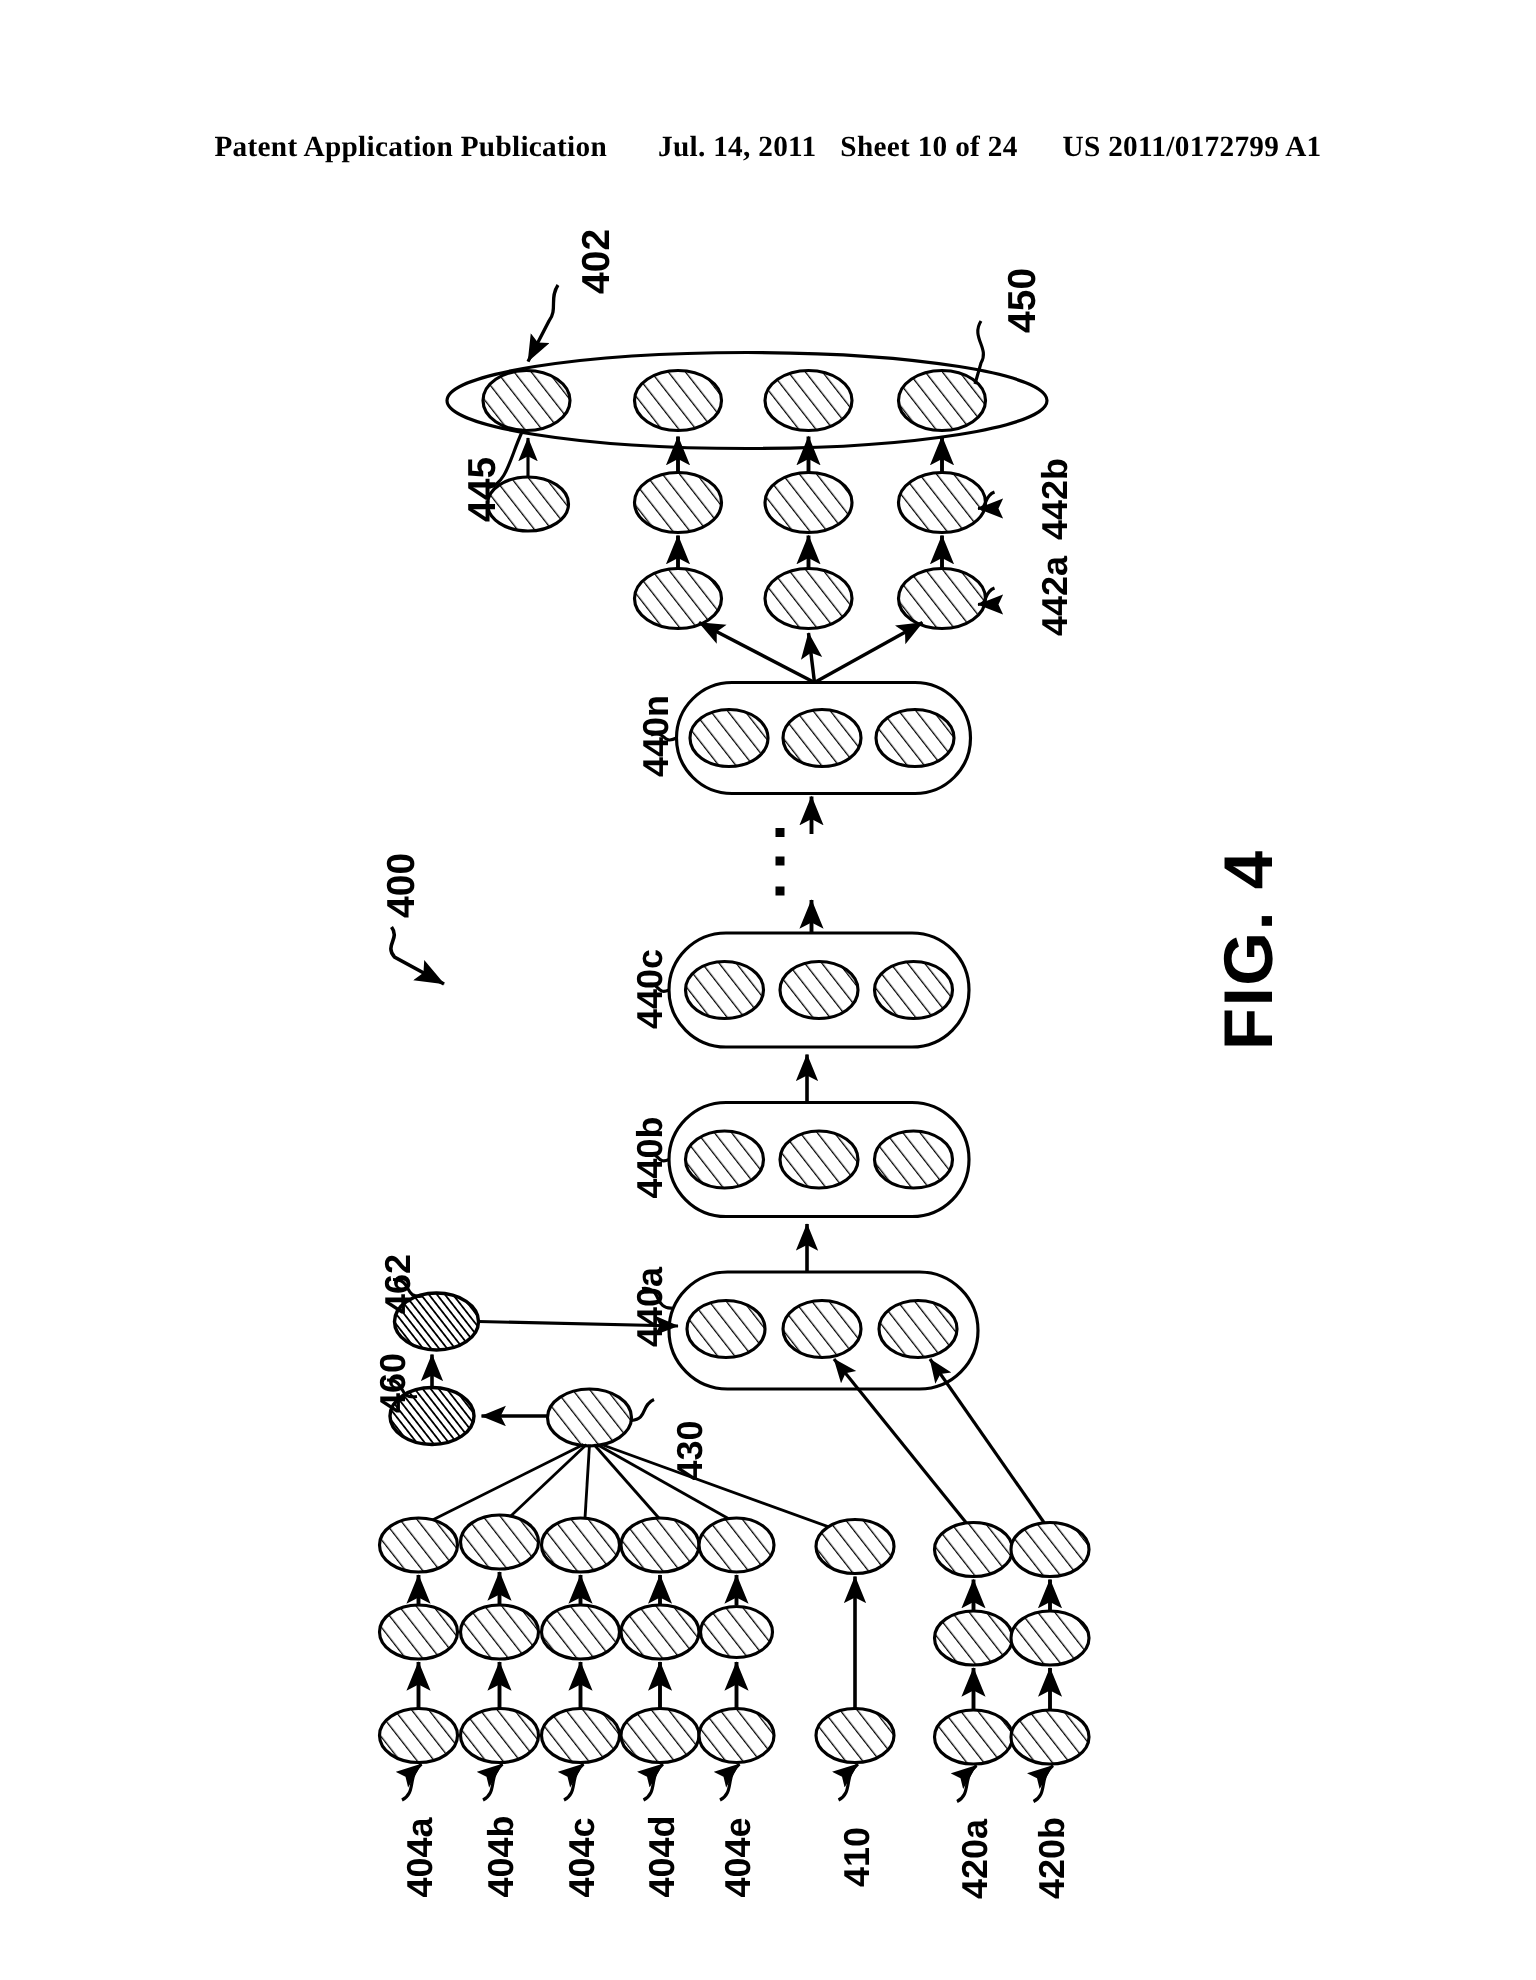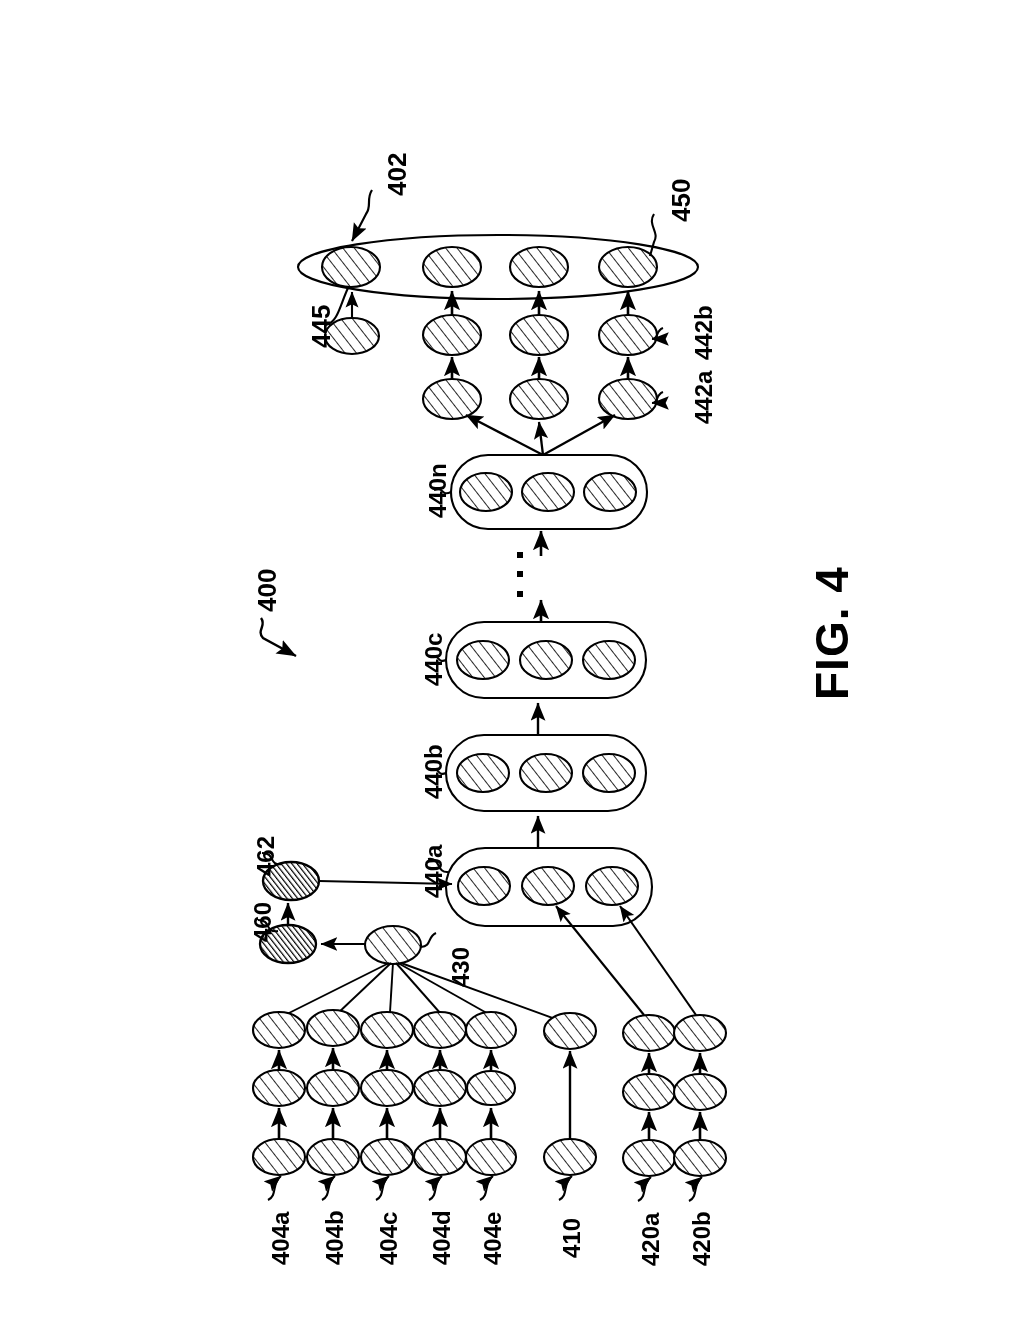--- a/index.html
+++ b/index.html
@@ -61,20 +61,23 @@
     letter-spacing: 1px;
     transform-origin: 0 0;
     white-space: nowrap;
   }
 </style>
 </head>
 <body>
 
 <div id="page">
 
+  <div class="hdr">
+    <span>Patent Application Publication</span><span class="gap-a"></span><span>Jul. 14, 2011</span><span class="gap-b"></span><span>Sheet 10 of 24</span><span class="gap-c"></span><span>US 2011/0172799 A1</span>
+  </div>
 
   <svg id="figsvg" width="1024" height="1320" viewBox="0 0 1024 1320">
     <defs>
       <pattern id="hatchLight" width="9" height="9" patternTransform="rotate(-38)" patternUnits="userSpaceOnUse">
         <rect width="9" height="9" fill="#ffffff"></rect>
         <line x1="0" y1="0" x2="0" y2="9" stroke="#000000" stroke-width="1.7"></line>
       </pattern>
       <pattern id="hatchDark" width="4.2" height="4.2" patternTransform="rotate(-38)" patternUnits="userSpaceOnUse">
         <rect width="4.2" height="4.2" fill="#ffffff"></rect>
         <line x1="0" y1="0" x2="0" y2="4.2" stroke="#000000" stroke-width="2.4"></line>

